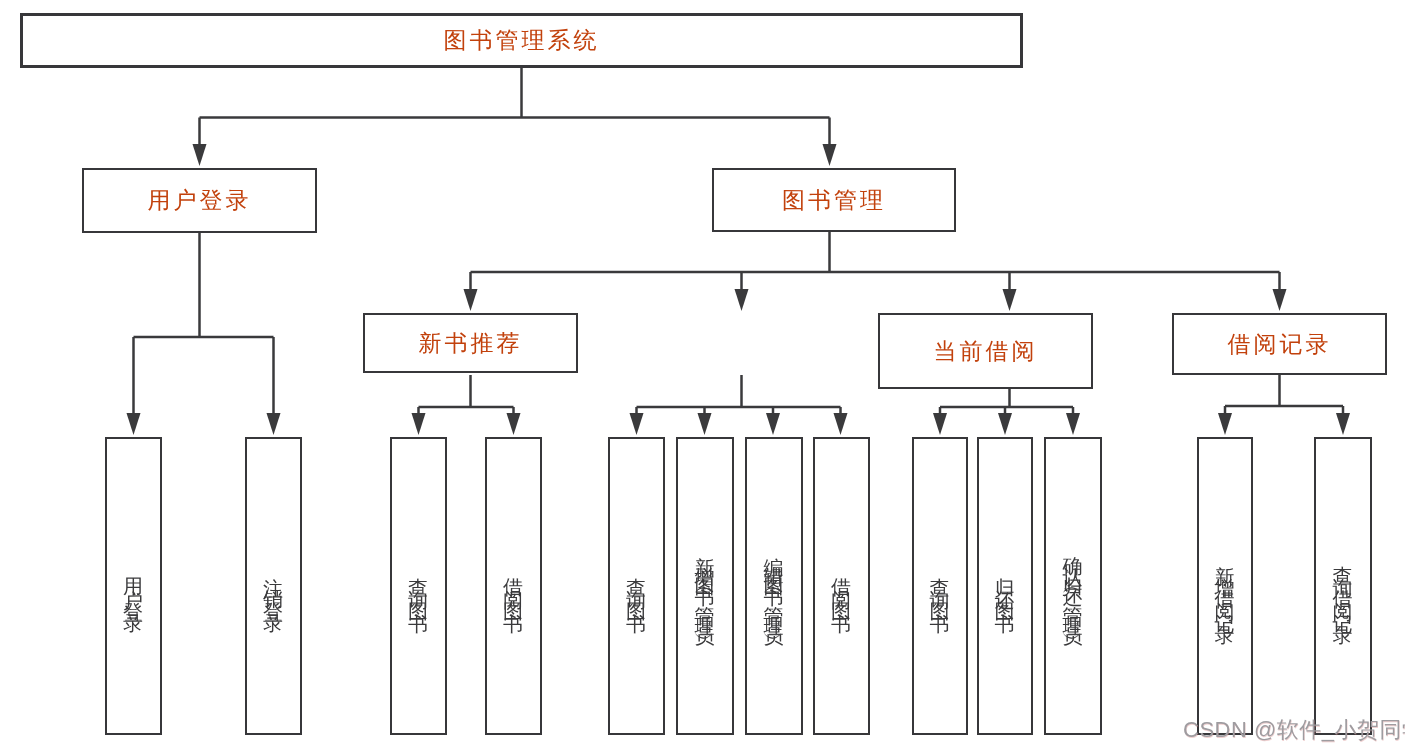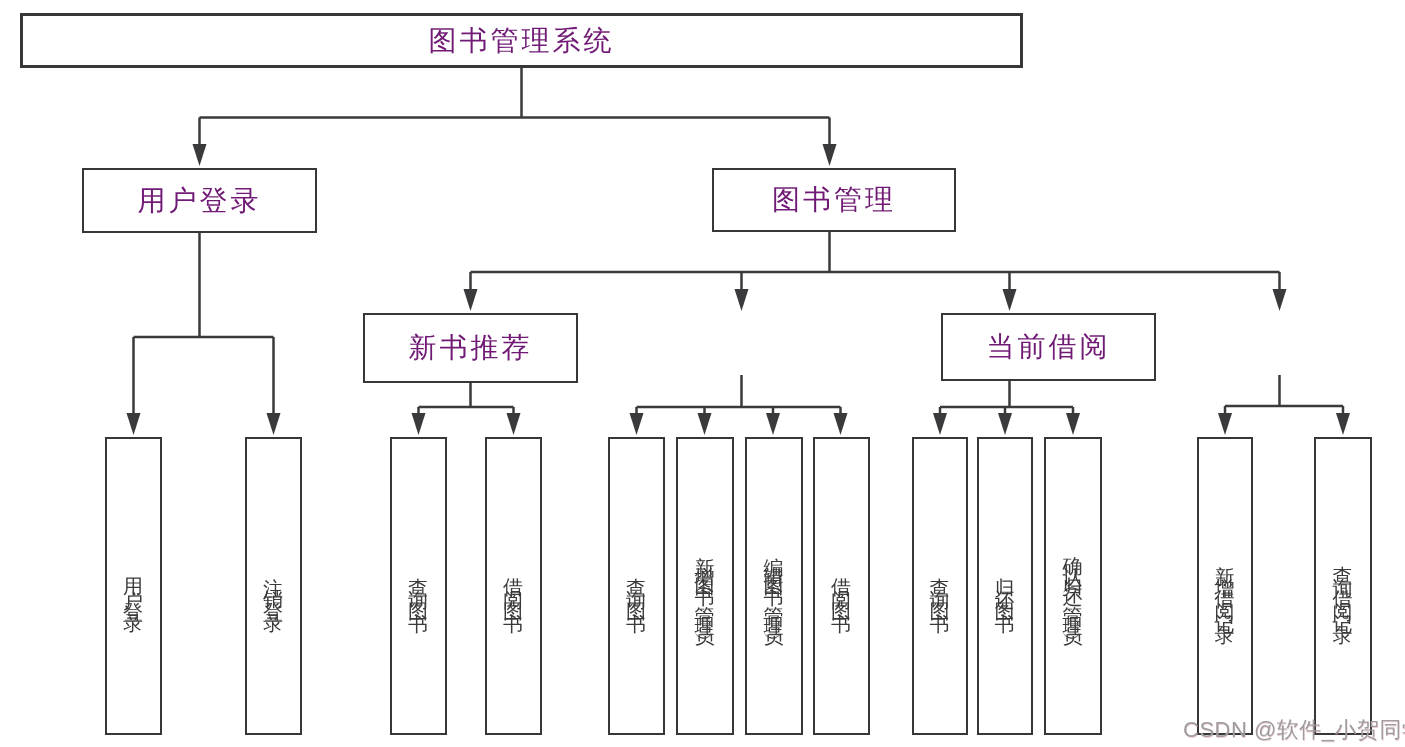--- a/index.html
+++ b/index.html
@@ -16,24 +16,24 @@
     position: absolute;
     background: #ffffff;
     border: 2.5px solid #37373a;
     box-sizing: border-box;
     display: flex;
     align-items: center;
     justify-content: center;
     color: #3a3a3c;
   }
   .hlabel {
-    font-size: 28px;
+    font-size: 23px;
     letter-spacing: 3px;
     white-space: nowrap;
-    color: #701a75;
+    color: #c2410c;
   }
   .leaf { border-width: 2.5px; }
   .vlabel {
     writing-mode: vertical-rl;
     text-orientation: mixed;
     font-size: 20px;
     letter-spacing: 12px;
     line-height: 1;
     color: #3a3a3c;
     white-space: nowrap;
@@ -128,25 +128,28 @@
     <span class="hlabel">图书管理系统</span>
   </div>
 
   <div class="box" style="left:82px; top:168px; width:235px; height:65px;">
     <span class="hlabel">用户登录</span>
   </div>
   <div class="box" style="left:712px; top:168px; width:244px; height:64px;">
     <span class="hlabel">图书管理</span>
   </div>
 
-  <div class="box" style="left:363px; top:313px; width:215px; height:70px;text-align:right;">
+  <div class="box" style="left:363px; top:313px; width:215px; height:60px;text-align:right;">
     <span class="hlabel">新书推荐</span>
   </div>
-  <div class="box" style="left:941px; top:313px; width:215px; height:68px;">
+  <div class="box" style="left:878px; top:313px; width:215px; height:76px;">
     <span class="hlabel">当前借阅</span>
+  </div>
+  <div class="box" style="left:1172px; top:313px; width:215px; height:62px;">
+    <span class="hlabel">借阅记录</span>
   </div>
 
   <div class="box leaf" style="left:105px; top:437px; width:57px; height:298px;">
     <span class="vlabel">用户登录</span>
   </div>
   <div class="box leaf" style="left:245px; top:437px; width:57px; height:298px;">
     <span class="vlabel">注销登录</span>
   </div>
 
   <div class="box leaf" style="left:390px; top:437px; width:57px; height:298px;">

